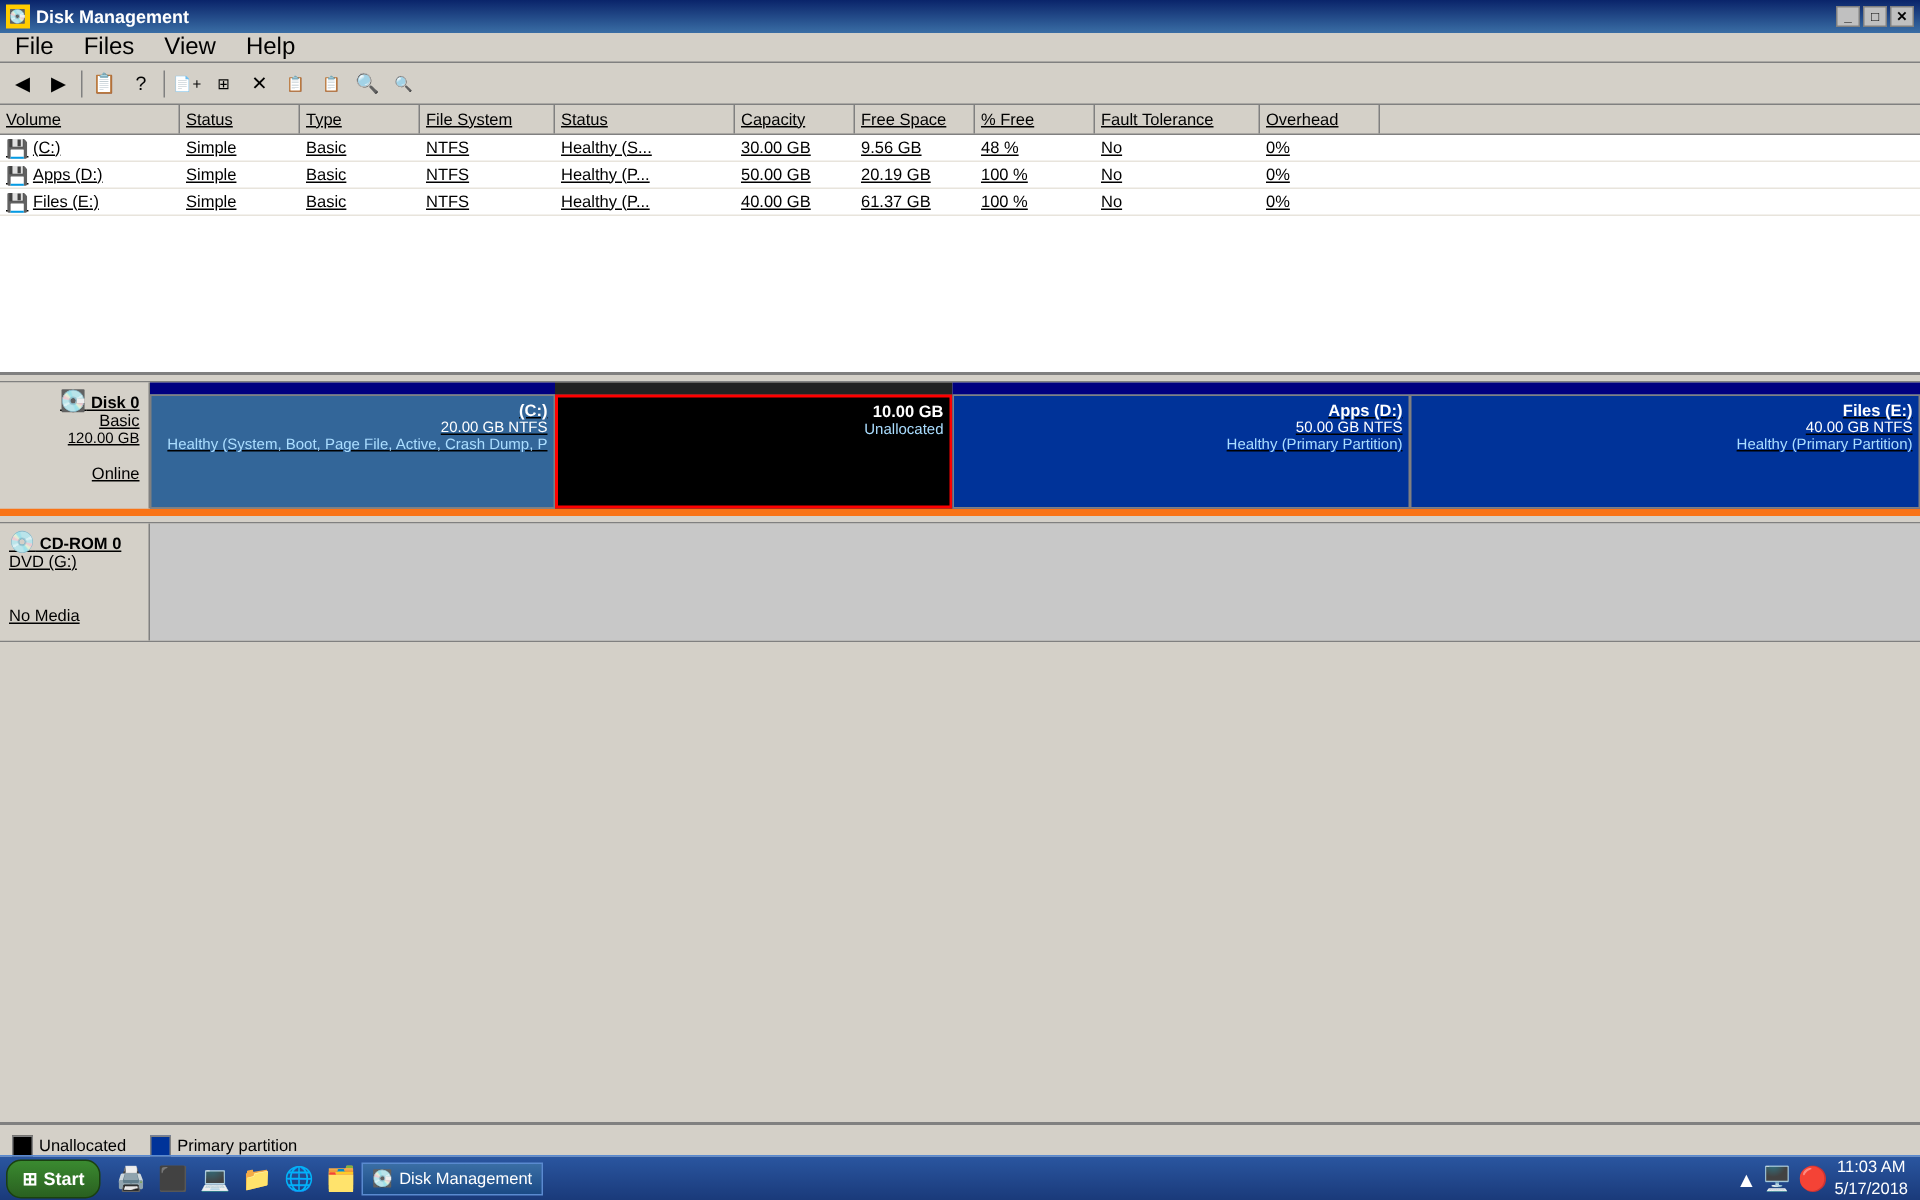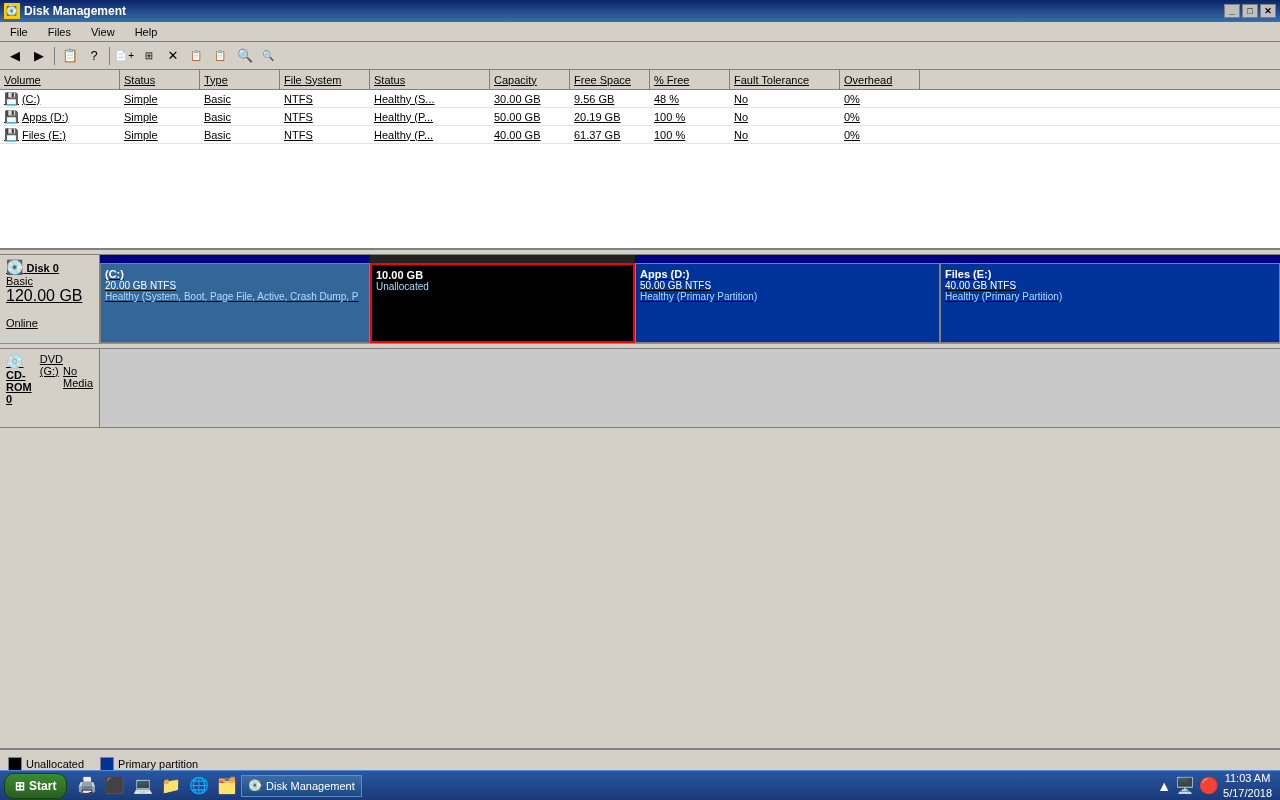--- a/index.html
+++ b/index.html
@@ -49,21 +49,21 @@
       border-bottom: 1px solid #808080;
       height: 20px;
       display: flex;
       align-items: center;
       padding: 0 4px;
       gap: 8px;
     }
     .menu-item {
       padding: 2px 6px;
       cursor: pointer;
-      font-size: 11px;
+      font-size: 16px;
     }
 
     
     #toolbar {
       background: #d4d0c8;
       border-bottom: 1px solid #808080;
       height: 28px;
       display: flex;
       align-items: center;
       padding: 0 4px;
@@ -139,34 +139,35 @@
       flex: 1;
       overflow-y: auto;
       padding: 4px 0;
     }
 
     .disk-row {
       display: flex;
       height: 90px;
       margin-bottom: 4px;
       border-top: 1px solid #808080;
-      border-bottom: 1px solid #f97316;
+      border-bottom: 5px solid #f97316;
+      text-align: right;
     }
     .disk-label {
       width: 100px;
       background: #d4d0c8;
       padding: 4px 6px;
       display: flex;
       flex-direction: column;
       justify-content: flex-start;
       border-right: 1px solid #808080;
     }
     .disk-label-name { font-weight: bold; font-size: 11px; }
     .disk-label-type { font-size: 11px; }
-    .disk-label-size { font-size: 16px; }
+    .disk-label-size { font-size: 10px; }
     .disk-label-status { font-size: 11px; margin-top: 12px; }
     .disk-partitions {
       flex: 1;
       display: flex;
       flex-direction: column;
     }
     .disk-bar {
       height: 8px;
       display: flex;
     }
@@ -216,20 +217,21 @@
       height: 80px;
       margin-bottom: 4px;
       border-top: 1px solid #808080;
       border-bottom: 1px solid #808080;
     }
     .cdrom-label {
       width: 100px;
       background: #d4d0c8;
       padding: 4px 6px;
       display: flex;
+      flex-direction: column;
       justify-content: flex-start;
       border-right: 1px solid #808080;
     }
     .cdrom-content {
       flex: 1;
       background: #c8c8c8;
       padding: 4px;
       font-size: 11px;
     }
 

